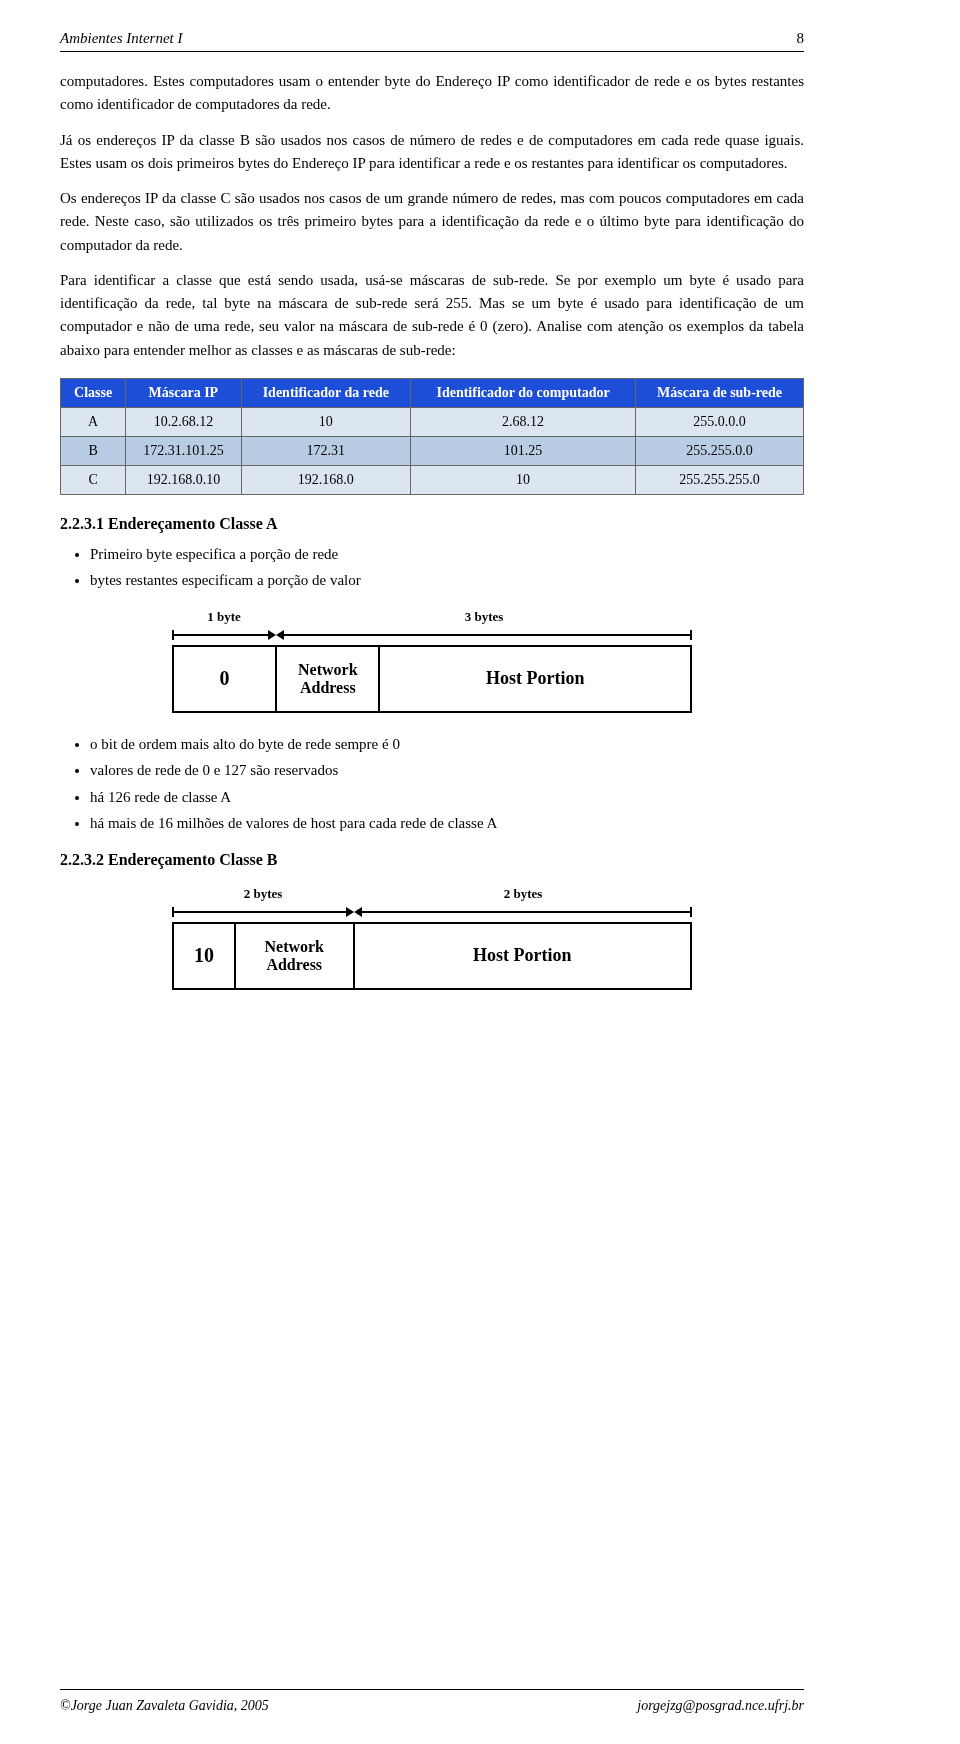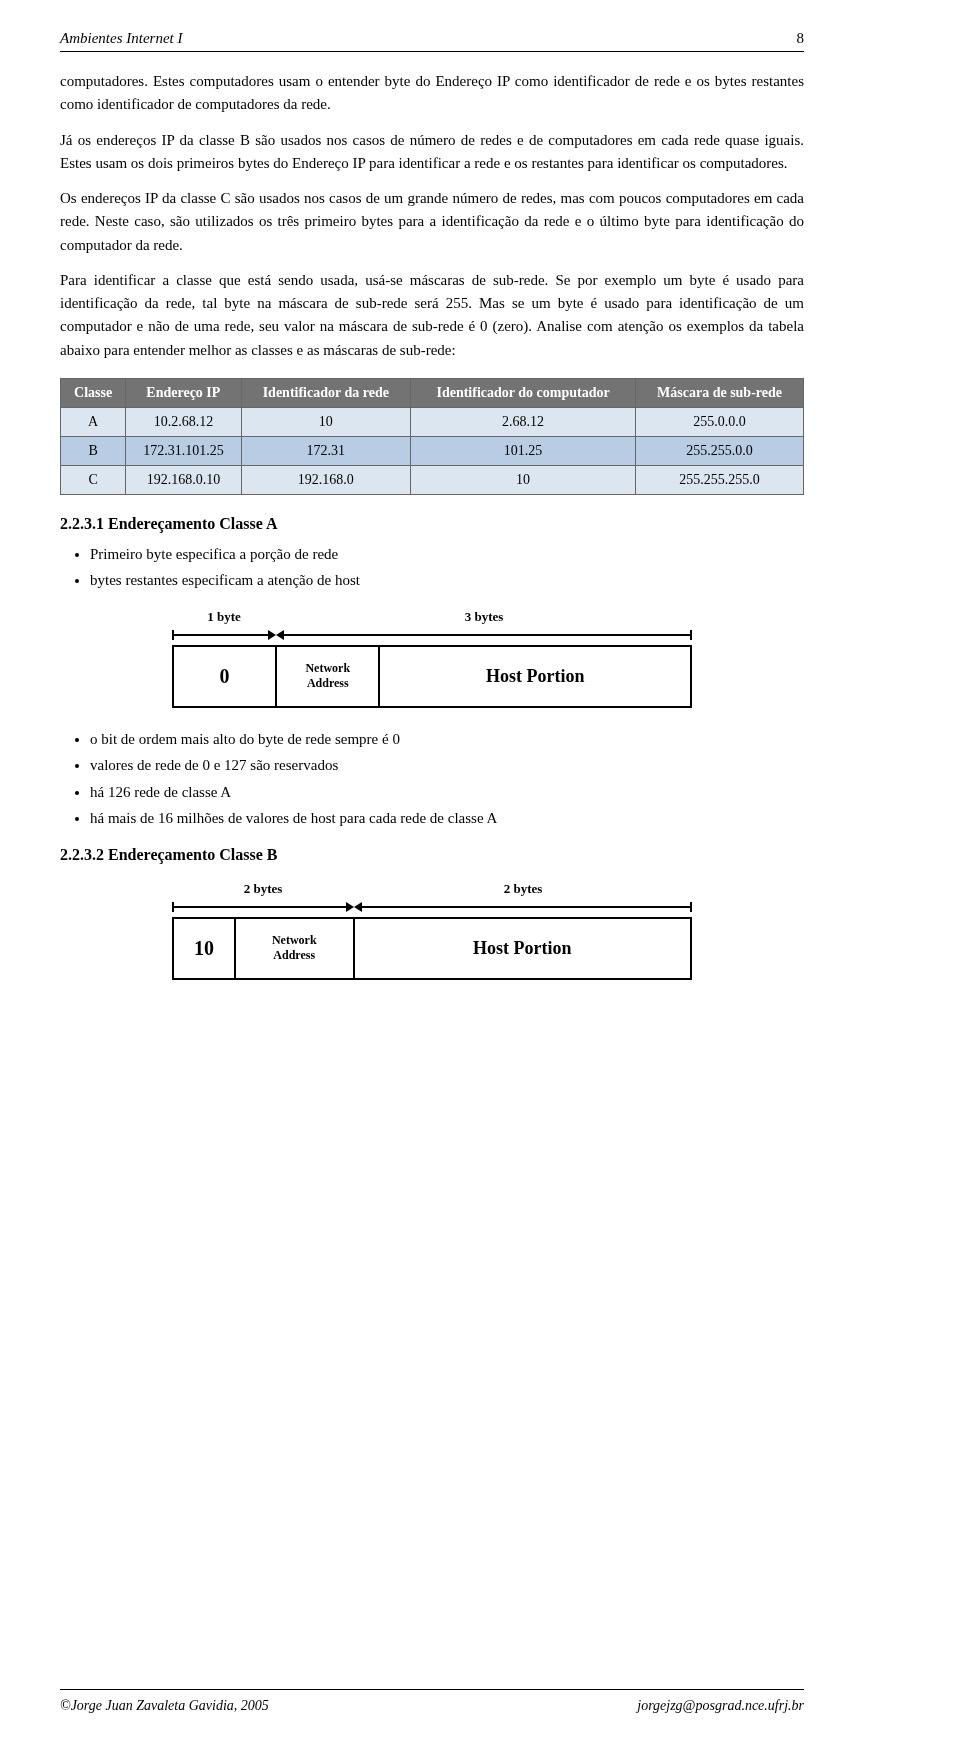--- a/index.html
+++ b/index.html
@@ -59,21 +59,21 @@
       width: 100%;
       margin: 16px 0 20px 0;
       font-size: 14px;
     }
     .data-table th, .data-table td {
       border: 1px solid #666;
       padding: 6px 8px;
       text-align: center;
     }
     .data-table thead th {
-      background: #737373;
+      background: #1d4ed8;
       color: #fff;
       font-weight: bold;
     }
     .data-table tbody tr:nth-child(odd) {
       background: #dce6f1;
     }
     .data-table tbody tr:nth-child(even) {
       background: #b8cce4;
     }
     
@@ -123,21 +123,21 @@
       font-size: 18px;
       font-weight: bold;
       background: #fff;
       padding: 18px 0;
     }
     .diagram-box-network {
       display: flex;
       flex-direction: column;
       align-items: center;
       justify-content: center;
-      font-size: 12px;
+      font-size: 16px;
       font-weight: bold;
       padding: 14px 0;
       border-right: 2px solid #000;
     }
     .page-footer {
       border-top: 1px solid #000;
       display: flex;
       justify-content: space-between;
       padding-top: 8px;
       margin-top: 30px;
@@ -183,21 +183,21 @@
   <p class="paragraph">Já os endereços IP da classe B são usados nos casos de número de redes e de computadores em cada rede quase iguais. Estes usam os dois primeiros bytes do Endereço IP para identificar a rede e os restantes para identificar os computadores.</p>
 
   <p class="paragraph">Os endereços IP da classe C são usados nos casos de um grande número de redes, mas com poucos computadores em cada rede. Neste caso, são utilizados os três primeiro bytes para a identificação da rede e o último byte para identificação do computador da rede.</p>
 
   <p class="paragraph">Para identificar a classe que está sendo usada, usá-se máscaras de sub-rede. Se por exemplo um byte é usado para identificação da rede, tal byte na máscara de sub-rede será 255. Mas se um byte é usado para identificação de um computador e não de uma rede, seu valor na máscara de sub-rede é 0 (zero). Analise com atenção os exemplos da tabela abaixo para entender melhor as classes e as máscaras de sub-rede:</p>
 
   <table class="data-table">
     <thead>
       <tr>
         <th>Classe</th>
-        <th>Endereço IP</th>
+        <th>Máscara IP</th>
         <th>Identificador da rede</th>
         <th>Identificador do computador</th>
         <th>Máscara de sub-rede</th>
       </tr>
     </thead>
     <tbody id="table-body">
         <tr>
           <td>A</td>
           <td>10.2.68.12</td>
           <td>10</td>
@@ -218,21 +218,21 @@
           <td>10</td>
           <td>255.255.255.0</td>
         </tr>
       </tbody>
   </table>
 
   <div class="section-title">2.2.3.1 Endereçamento Classe A</div>
 
   <ul class="bullet-list">
     <li>Primeiro byte especifica a porção de rede</li>
-    <li>bytes restantes especificam a atenção de host</li>
+    <li>bytes restantes especificam a porção de valor</li>
   </ul>
 
   <div class="diagram-container">
 
     <div class="diagram-labels-row">
       <div style="width:20%; text-align:center;">
         <span class="diagram-label">1 byte</span>
       </div>
       <div style="width:80%; text-align:center;">
         <span class="diagram-label">3 bytes</span>

